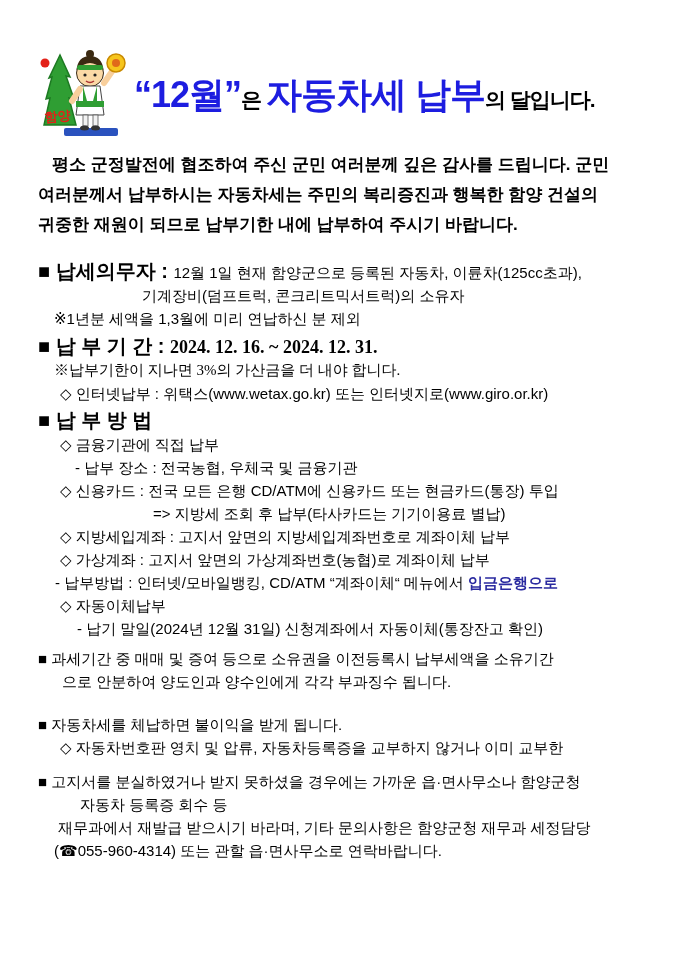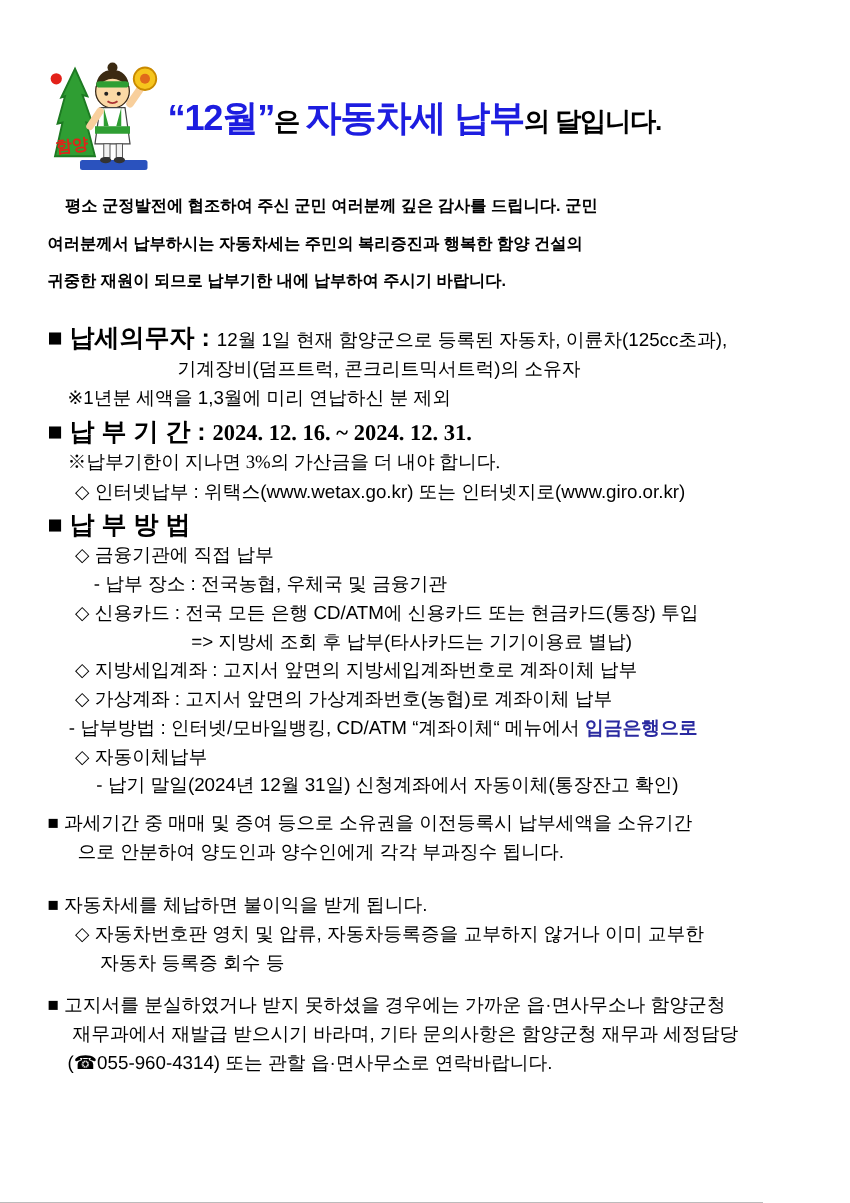--- a/index.html
+++ b/index.html
@@ -4,23 +4,23 @@
 <style>
   html,body{margin:0;padding:0;background:#888;}
   .page{
     width:680px;height:962px;background:var(--bg,#fff);
     font-family:"Liberation Sans","DejaVu Sans",sans-serif;color:var(--ink,#000);
     box-sizing:border-box;padding:40px 38px 0 38px;overflow:hidden;margin:0 auto;position:relative;
   }
   .masthead{display:flex;align-items:center;height:96px;}
   .mascot{width:92px;height:94px;flex:none;margin-top:4px;}
   .title{margin:14px 0 0 4px;white-space:nowrap;font-weight:800;letter-spacing:-1px;}
-  .t-blue{color:var(--title-blue,#1d1de0);font-size:29px;font-weight:800;}
+  .t-blue{color:var(--title-blue,#1d1de0);font-size:36px;font-weight:800;}
   .t-black{color:#000;font-size:21px;font-weight:800;}
-  .intro{margin:14px 0 0 0;font-weight:700;font-size:13px;line-height:30px;}
+  .intro{margin:14px 0 0 0;font-weight:700;font-size:17px;line-height:30px;}
   .intro-line{white-space:nowrap;}
   .intro-line.first{padding-left:14px;}
   .body-lines{margin-top:20px;font-size:15px;line-height:23px;}
   .line{white-space:nowrap;}
   .seg-n{font-weight:400;}
   .seg-b{font-weight:700;font-size:20px;}
   .seg-blue{font-weight:700;color:var(--body-blue,#2a2aa0);}
   .seg-serif{font-family:"Liberation Serif","DejaVu Serif",serif;font-weight:700;font-size:18px;margin-top:48px;}
 </style>
 </head>
@@ -80,19 +80,19 @@
       <div class="line" style="padding-left: 115px;"><span class="seg-n">=&gt; 지방세 조회 후 납부(타사카드는 기기이용료 별납)</span></div>
       <div class="line" style="padding-left: 22px;"><span class="seg-n">◇ 지방세입계좌 : 고지서 앞면의 지방세입계좌번호로 계좌이체 납부</span></div>
       <div class="line" style="padding-left: 22px;"><span class="seg-n">◇ 가상계좌 : 고지서 앞면의 가상계좌번호(농협)로 계좌이체 납부</span></div>
       <div class="line" style="padding-left: 17px;"><span class="seg-n">- 납부방법 : 인터넷/모바일뱅킹, CD/ATM “계좌이체“ 메뉴에서 </span><span class="seg-blue">입금은행으로</span></div>
       <div class="line" style="padding-left: 22px;"><span class="seg-n">◇ 자동이체납부</span></div>
       <div class="line" style="padding-left: 39px;"><span class="seg-n">- 납기 말일(2024년 12월 31일) 신청계좌에서 자동이체(통장잔고 확인)</span></div>
       <div class="line" style="padding-left: 0px; margin-top: 7px;"><span class="seg-n">■ 과세기간 중 매매 및 증여 등으로 소유권을 이전등록시 납부세액을 소유기간</span></div>
       <div class="line" style="padding-left: 24px;"><span class="seg-n">으로 안분하여 양도인과 양수인에게 각각 부과징수 됩니다.</span></div>
       <div class="line" style="padding-left: 0px; margin-top: 20px;"><span class="seg-n">■ 자동차세를 체납하면 불이익을 받게 됩니다.</span></div>
       <div class="line" style="padding-left: 22px;"><span class="seg-n">◇ 자동차번호판 영치 및 압류, 자동차등록증을 교부하지 않거나 이미 교부한</span></div>
+      <div class="line" style="padding-left: 0px; margin-top: 11px;"><span class="seg-n">■ 고지서를 분실하였거나 받지 못하셨을 경우에는 가까운 읍·면사무소나 함양군청</span></div>
       <div class="line" style="padding-left: 42px;"><span class="seg-n">자동차 등록증 회수 등</span></div>
-      <div class="line" style="padding-left: 0px; margin-top: 11px;"><span class="seg-n">■ 고지서를 분실하였거나 받지 못하셨을 경우에는 가까운 읍·면사무소나 함양군청</span></div>
       <div class="line" style="padding-left: 20px;"><span class="seg-n">재무과에서 재발급 받으시기 바라며, 기타 문의사항은 함양군청 재무과 세정담당</span></div>
       <div class="line" style="padding-left: 16px;"><span class="seg-n">(☎055-960-4314) 또는 관할 읍·면사무소로 연락바랍니다.</span></div>
     </main>
 
 </div>
 
 </body></html>

